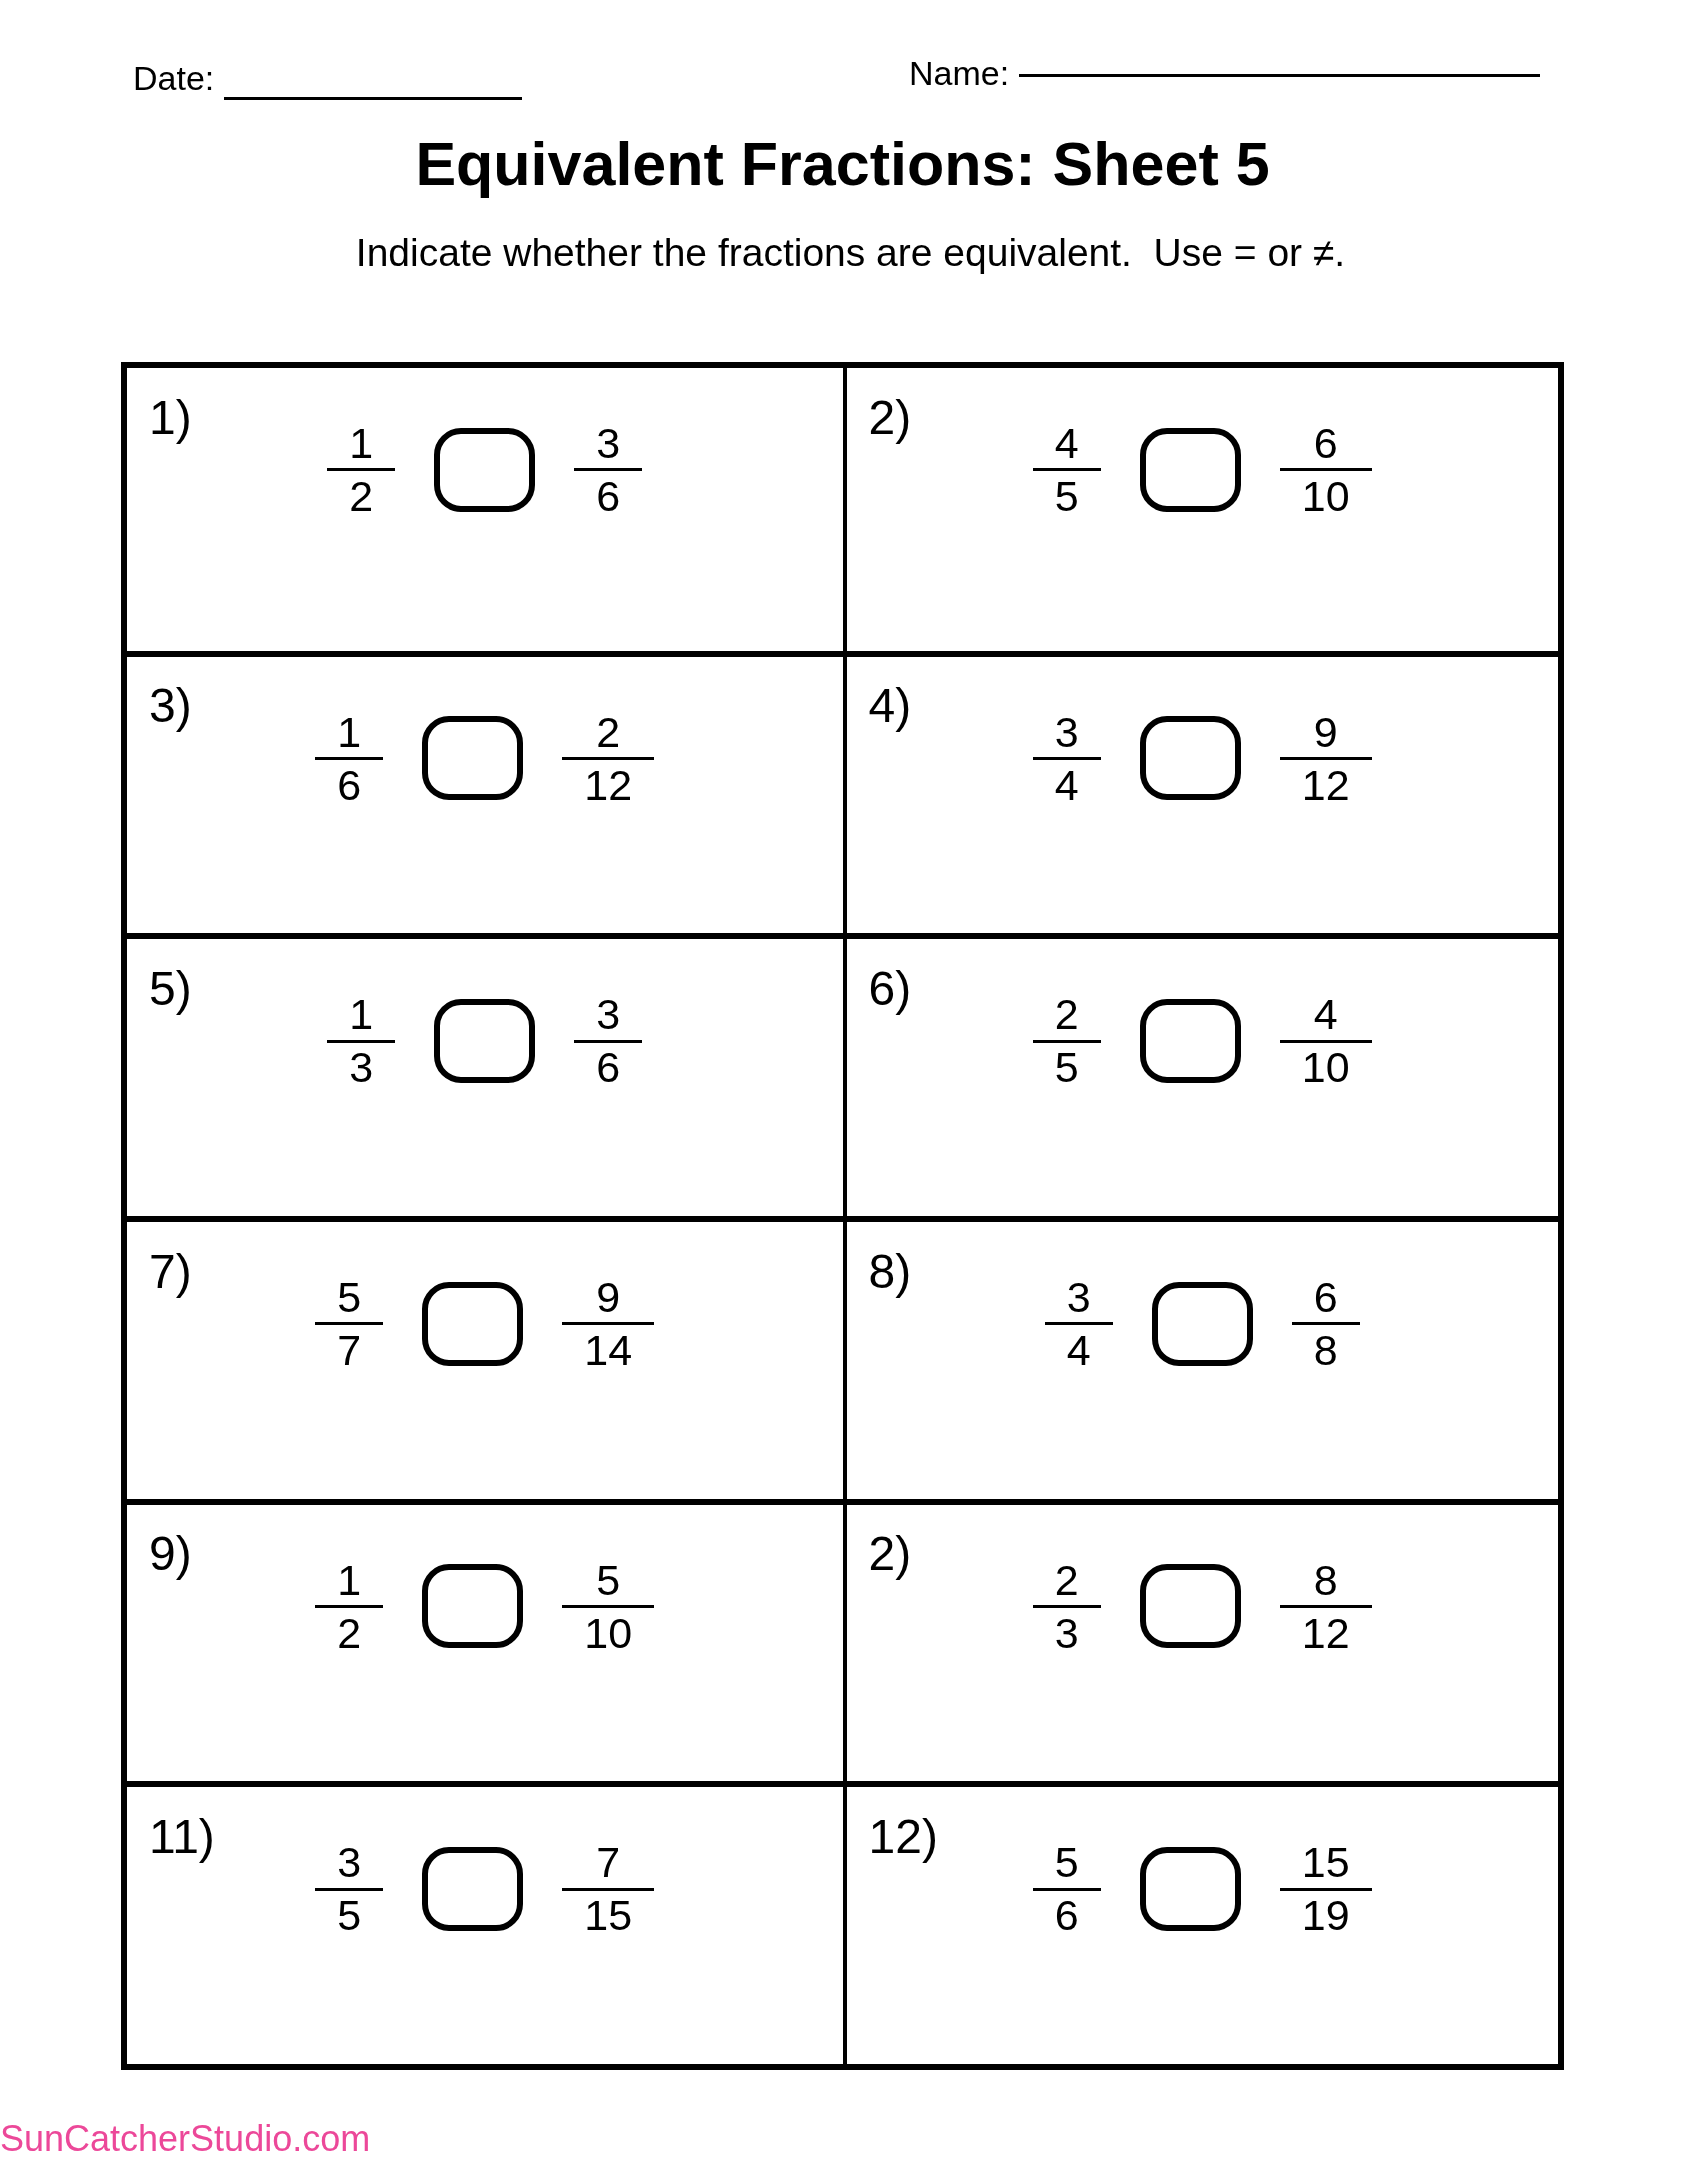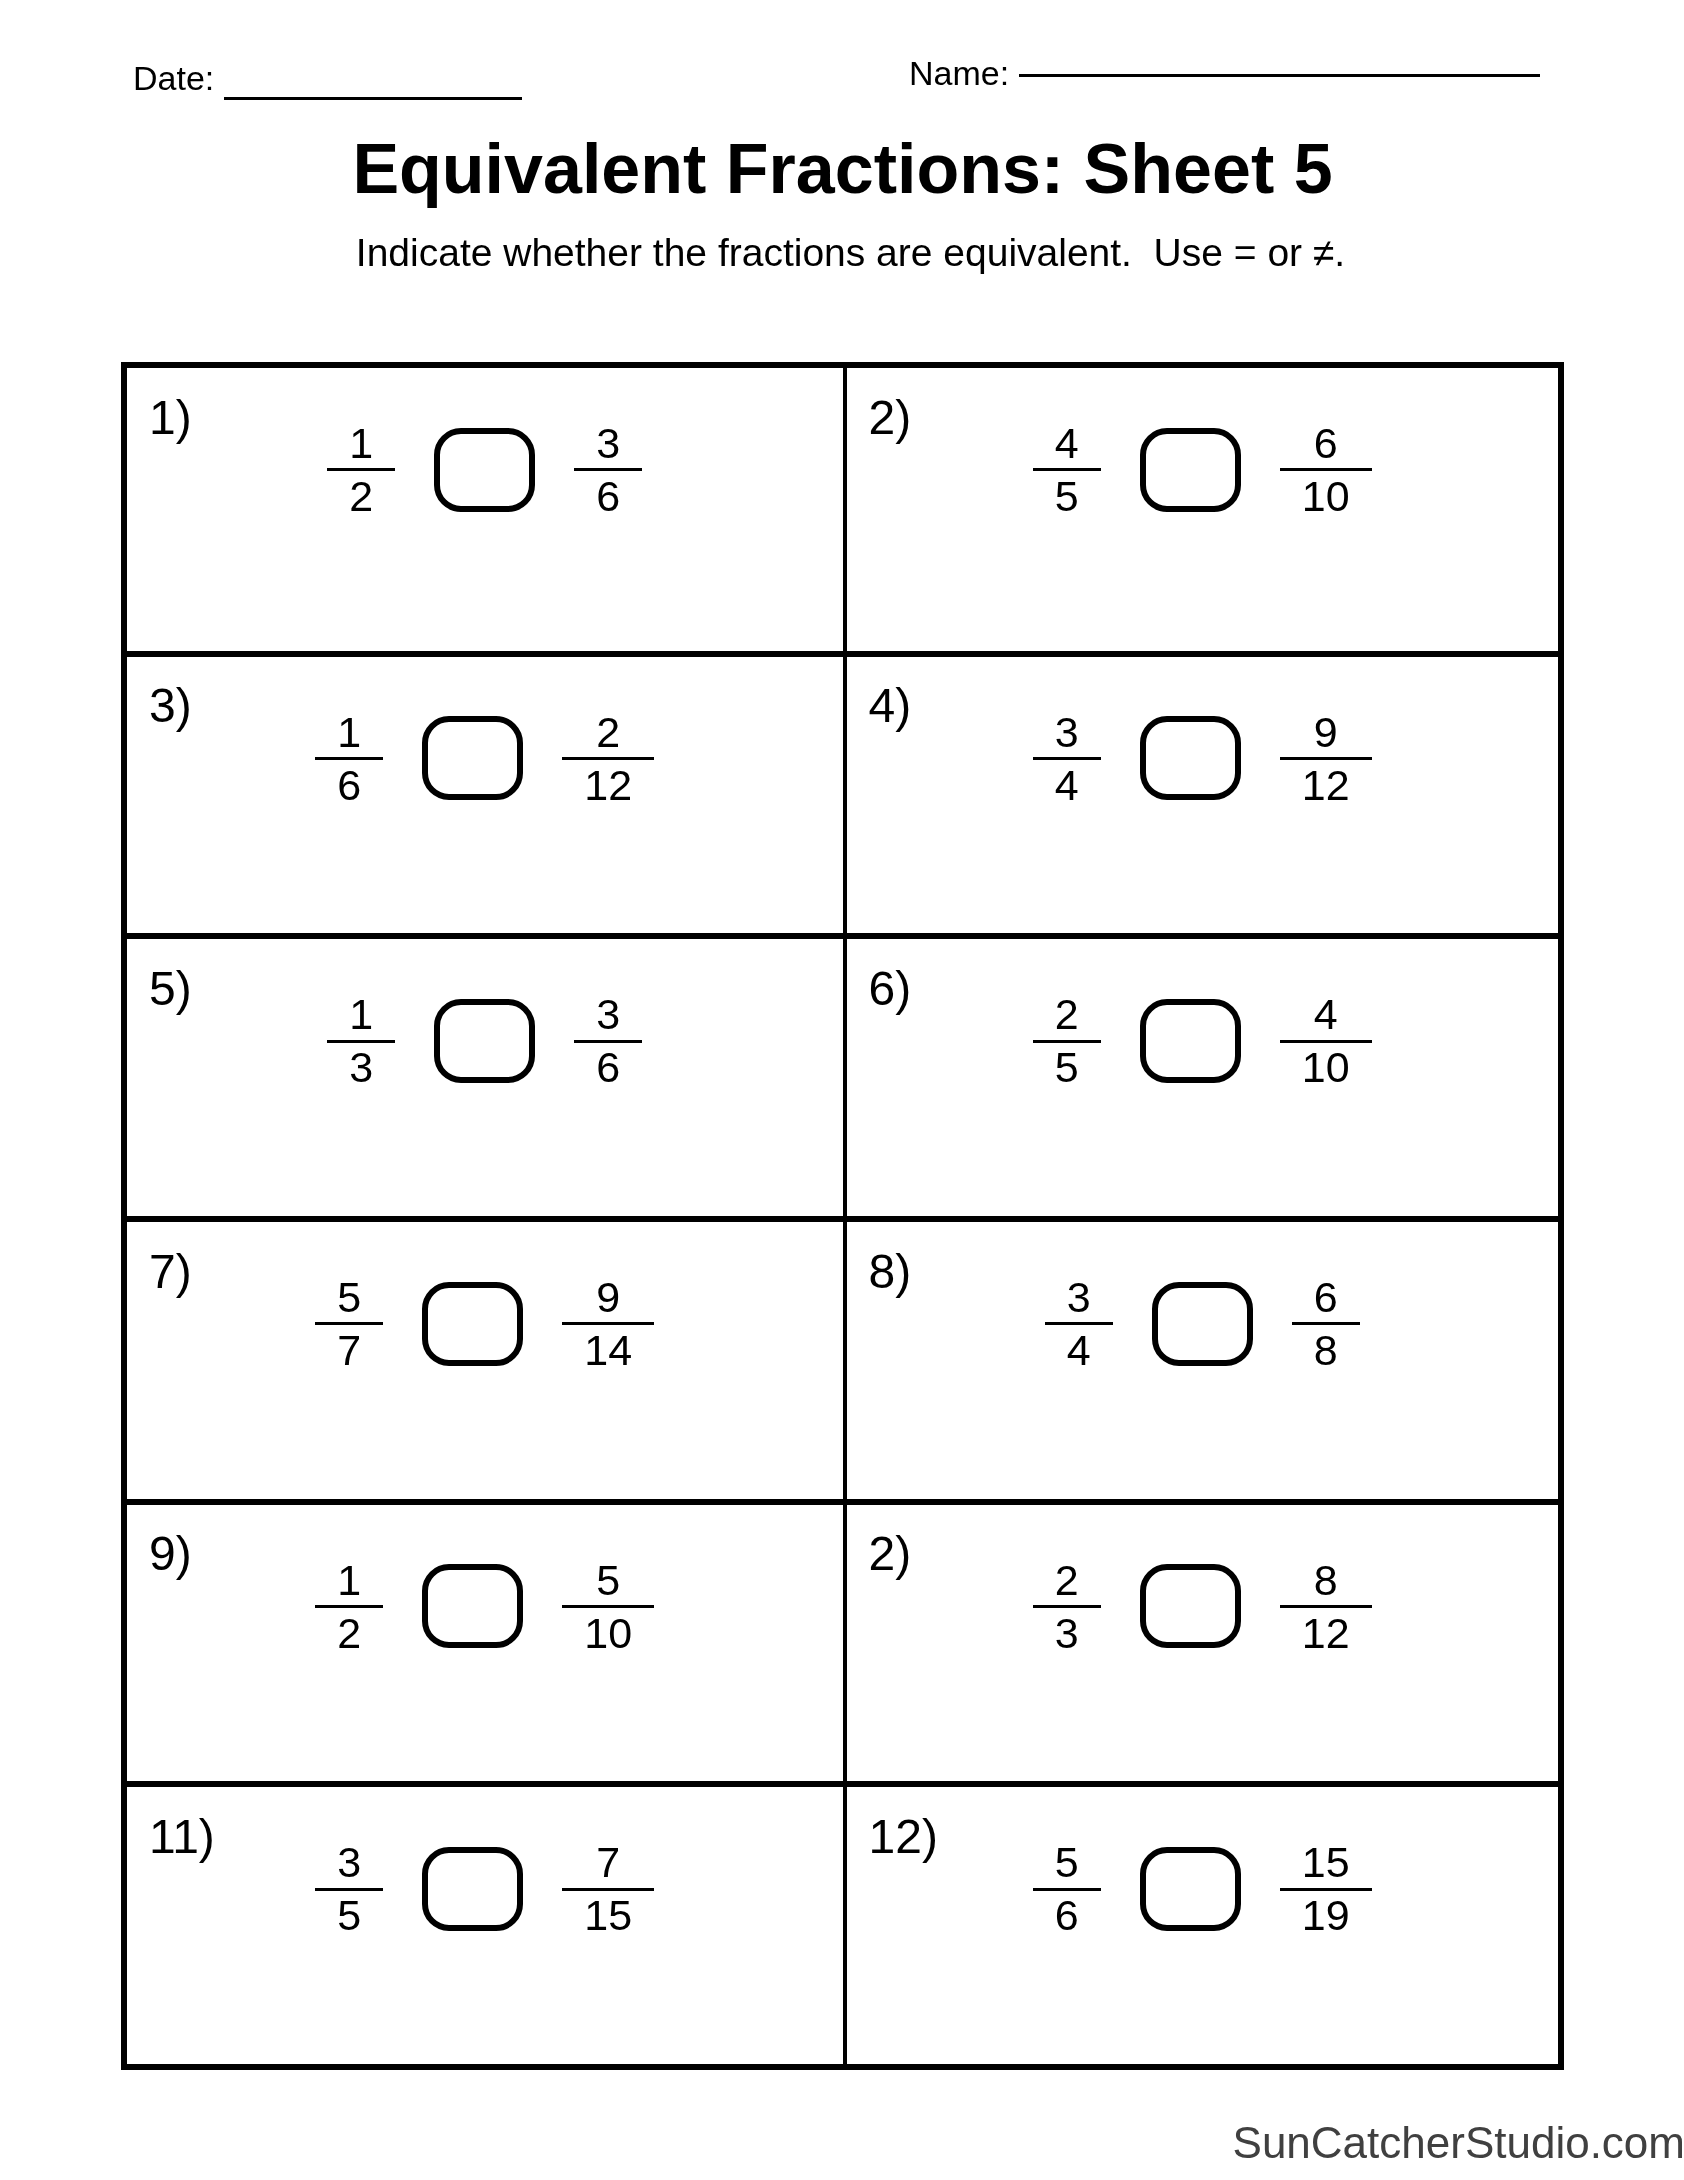--- a/index.html
+++ b/index.html
@@ -14,21 +14,21 @@
   .field { position: absolute; display: flex; align-items: flex-end; }
   .field .flabel { font-size: 34px; line-height: 1; margin-left: 16px; }
   .fill-line { height: 0; border-bottom: 3.4px solid #000; margin-left: 10.2px; margin-bottom: -5.1px; }
   .date-field { left: 117px; top: 61px; }
   .date-field .fill-line { width: 298px; }
   .name-field { left: 893px; top: 56px; align-items: center; }
   .name-field .fill-line { width: 521px; }
 
   .title {
     position: absolute; top: 129px; left: 0; width: 100%;
-    text-align: center; font-size: 70px; font-weight: bold; line-height: 1.15;
+    text-align: center; font-size: 61px; font-weight: bold; line-height: 1.15;
   }
   .instructions {
     position: absolute; top: 232px; left: 8px; width: 100%;
     text-align: center; font-size: 39px; white-space: pre; line-height: 1.1;
   }
 
   
   .grid {
     position: absolute; left: 121px; top: 362px;
     width: 1443px; height: 1708px;
@@ -50,21 +50,21 @@
   .frac .num, .frac .den { display: block; padding: 0 22px; }
   .frac .bar { display: block; height: 0; border-top: 3.4px solid #000; margin: 2.6px 0; }
 
   .abox {
     display: inline-block; width: 89px; height: 72px;
     border: 6.8px solid #000; border-radius: 27px; background: #fff;
   }
 
   .footer {
     position: absolute; top: 2121px; left: 0; width: 100%;
-    text-align: right; font-size: 44px; color: #404040; line-height: 1;
+    text-align: left; font-size: 36px; color: #ec4899; line-height: 1;
   }
 </style>
 </head>
 <body>
 
 <div class="field date-field">
   <span class="flabel">Date:</span>
   <span class="fill-line"></span>
 </div>
 

